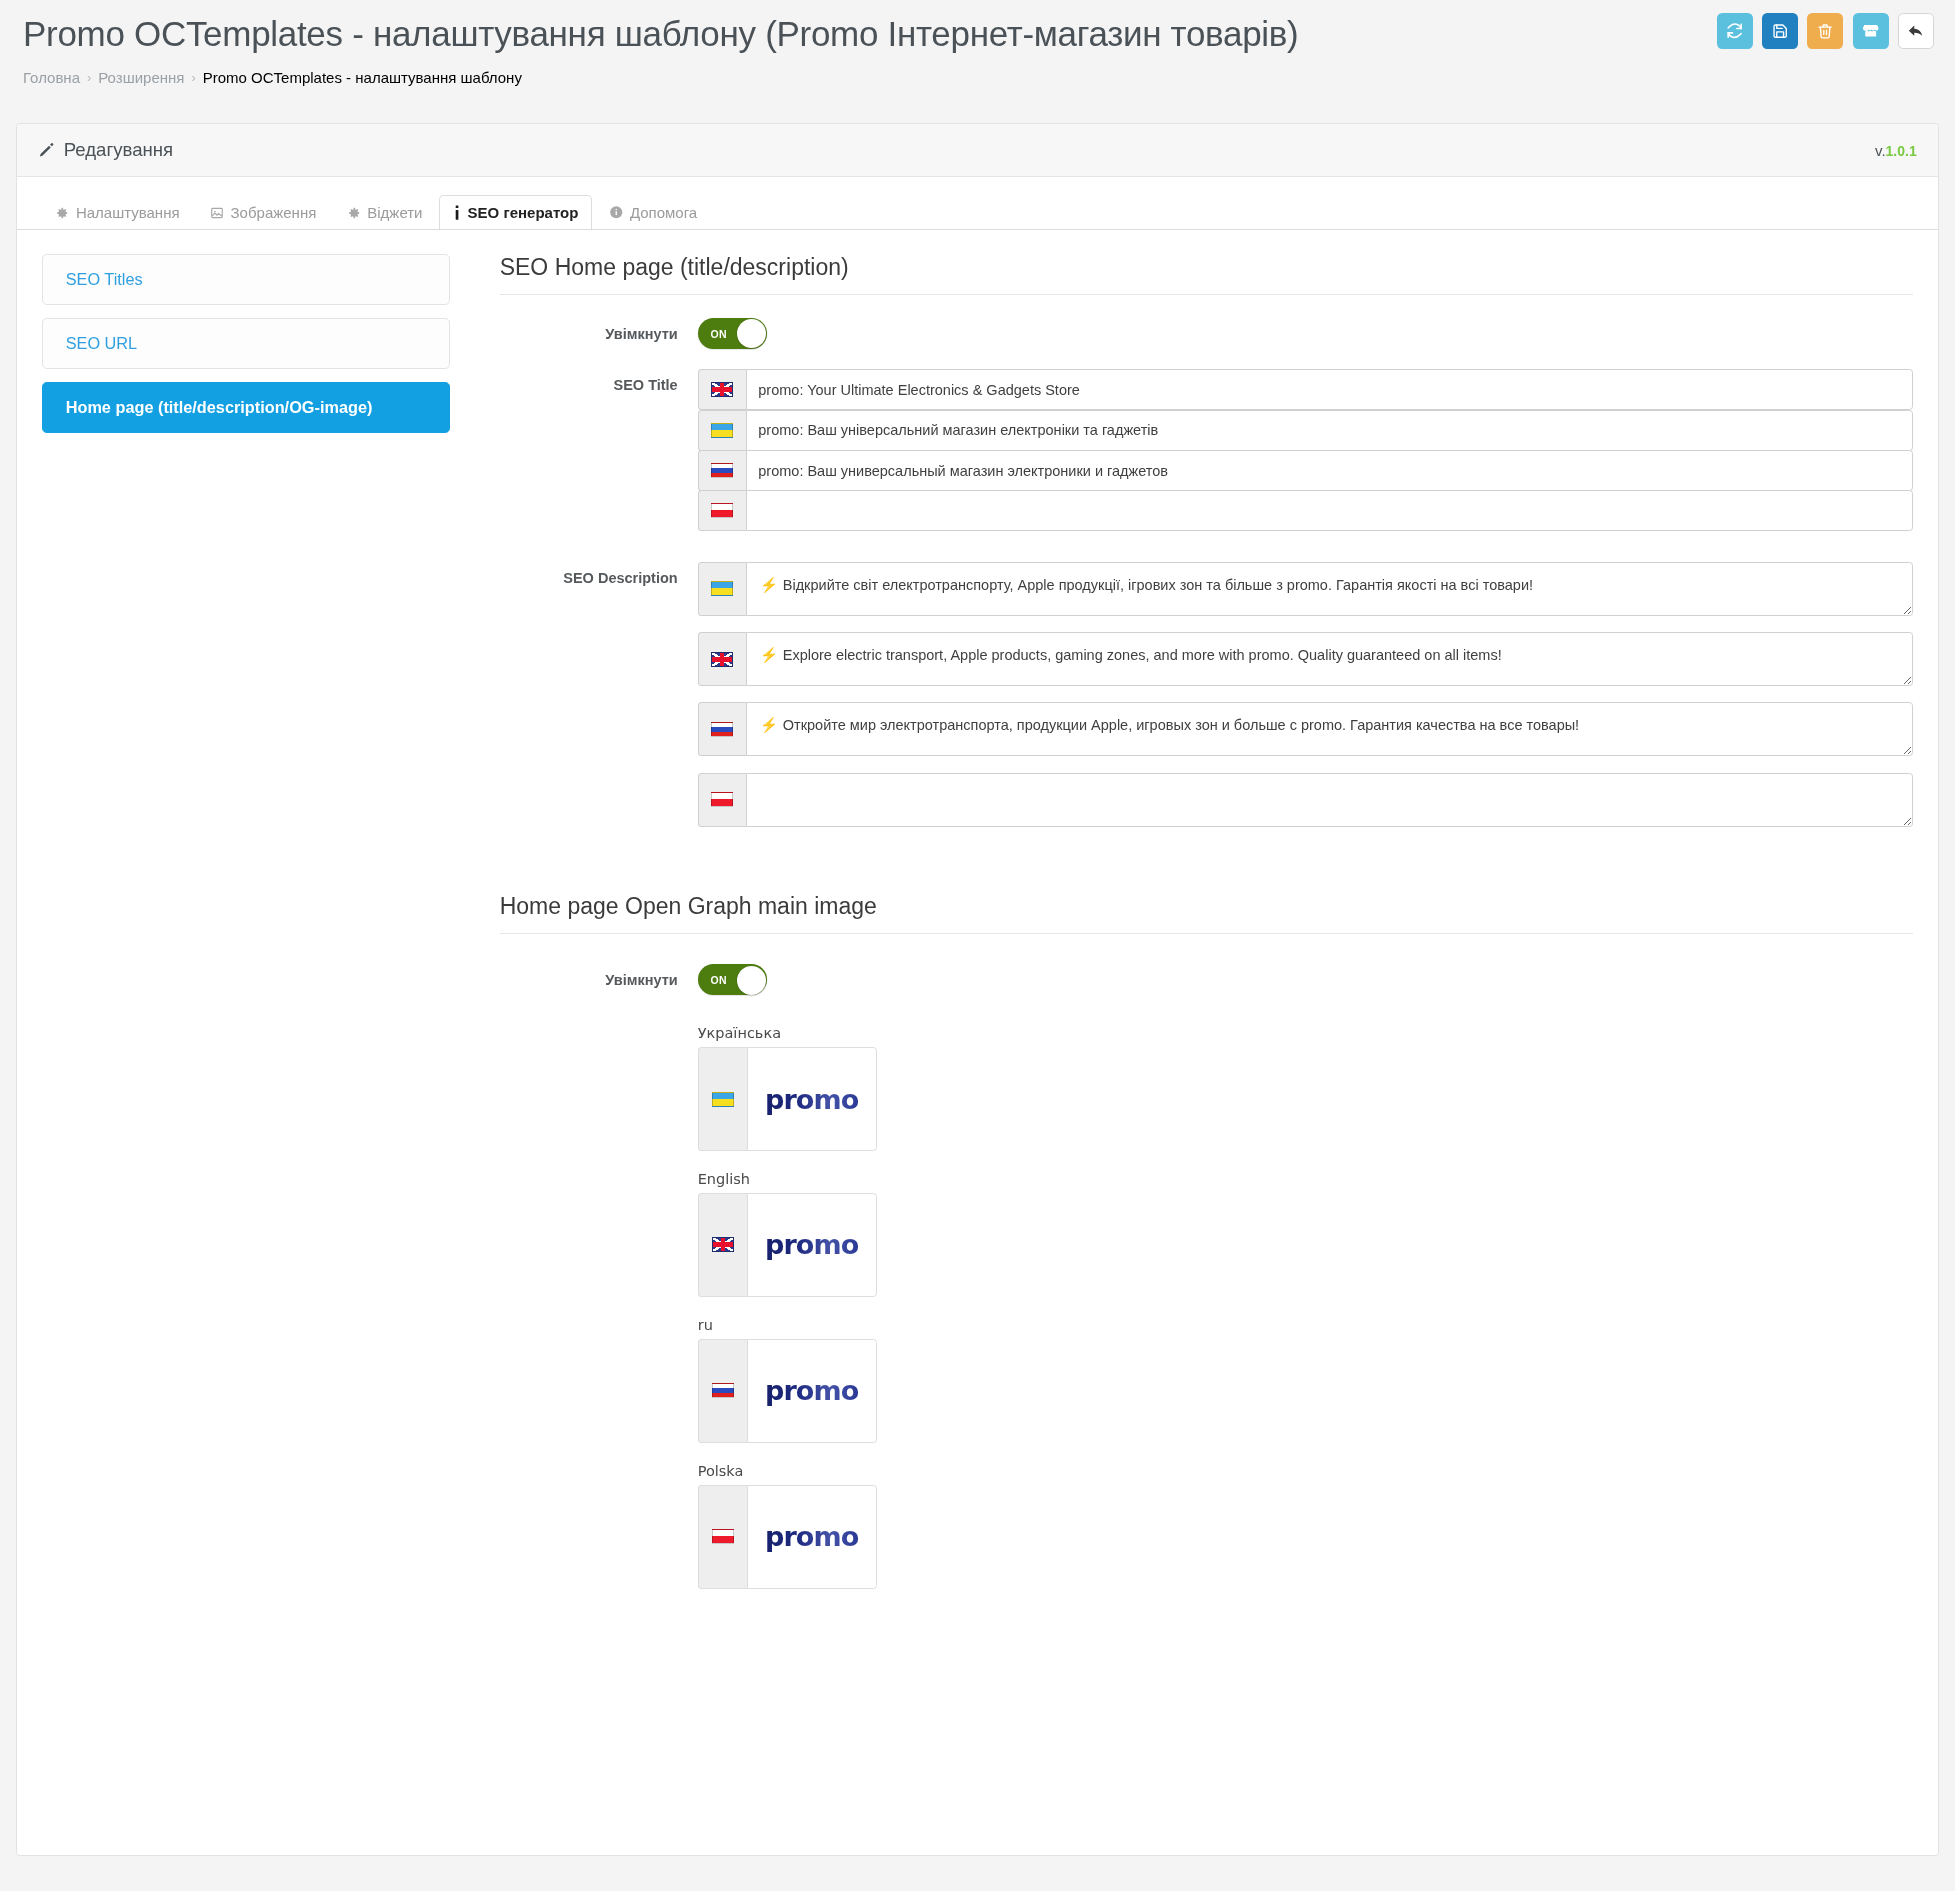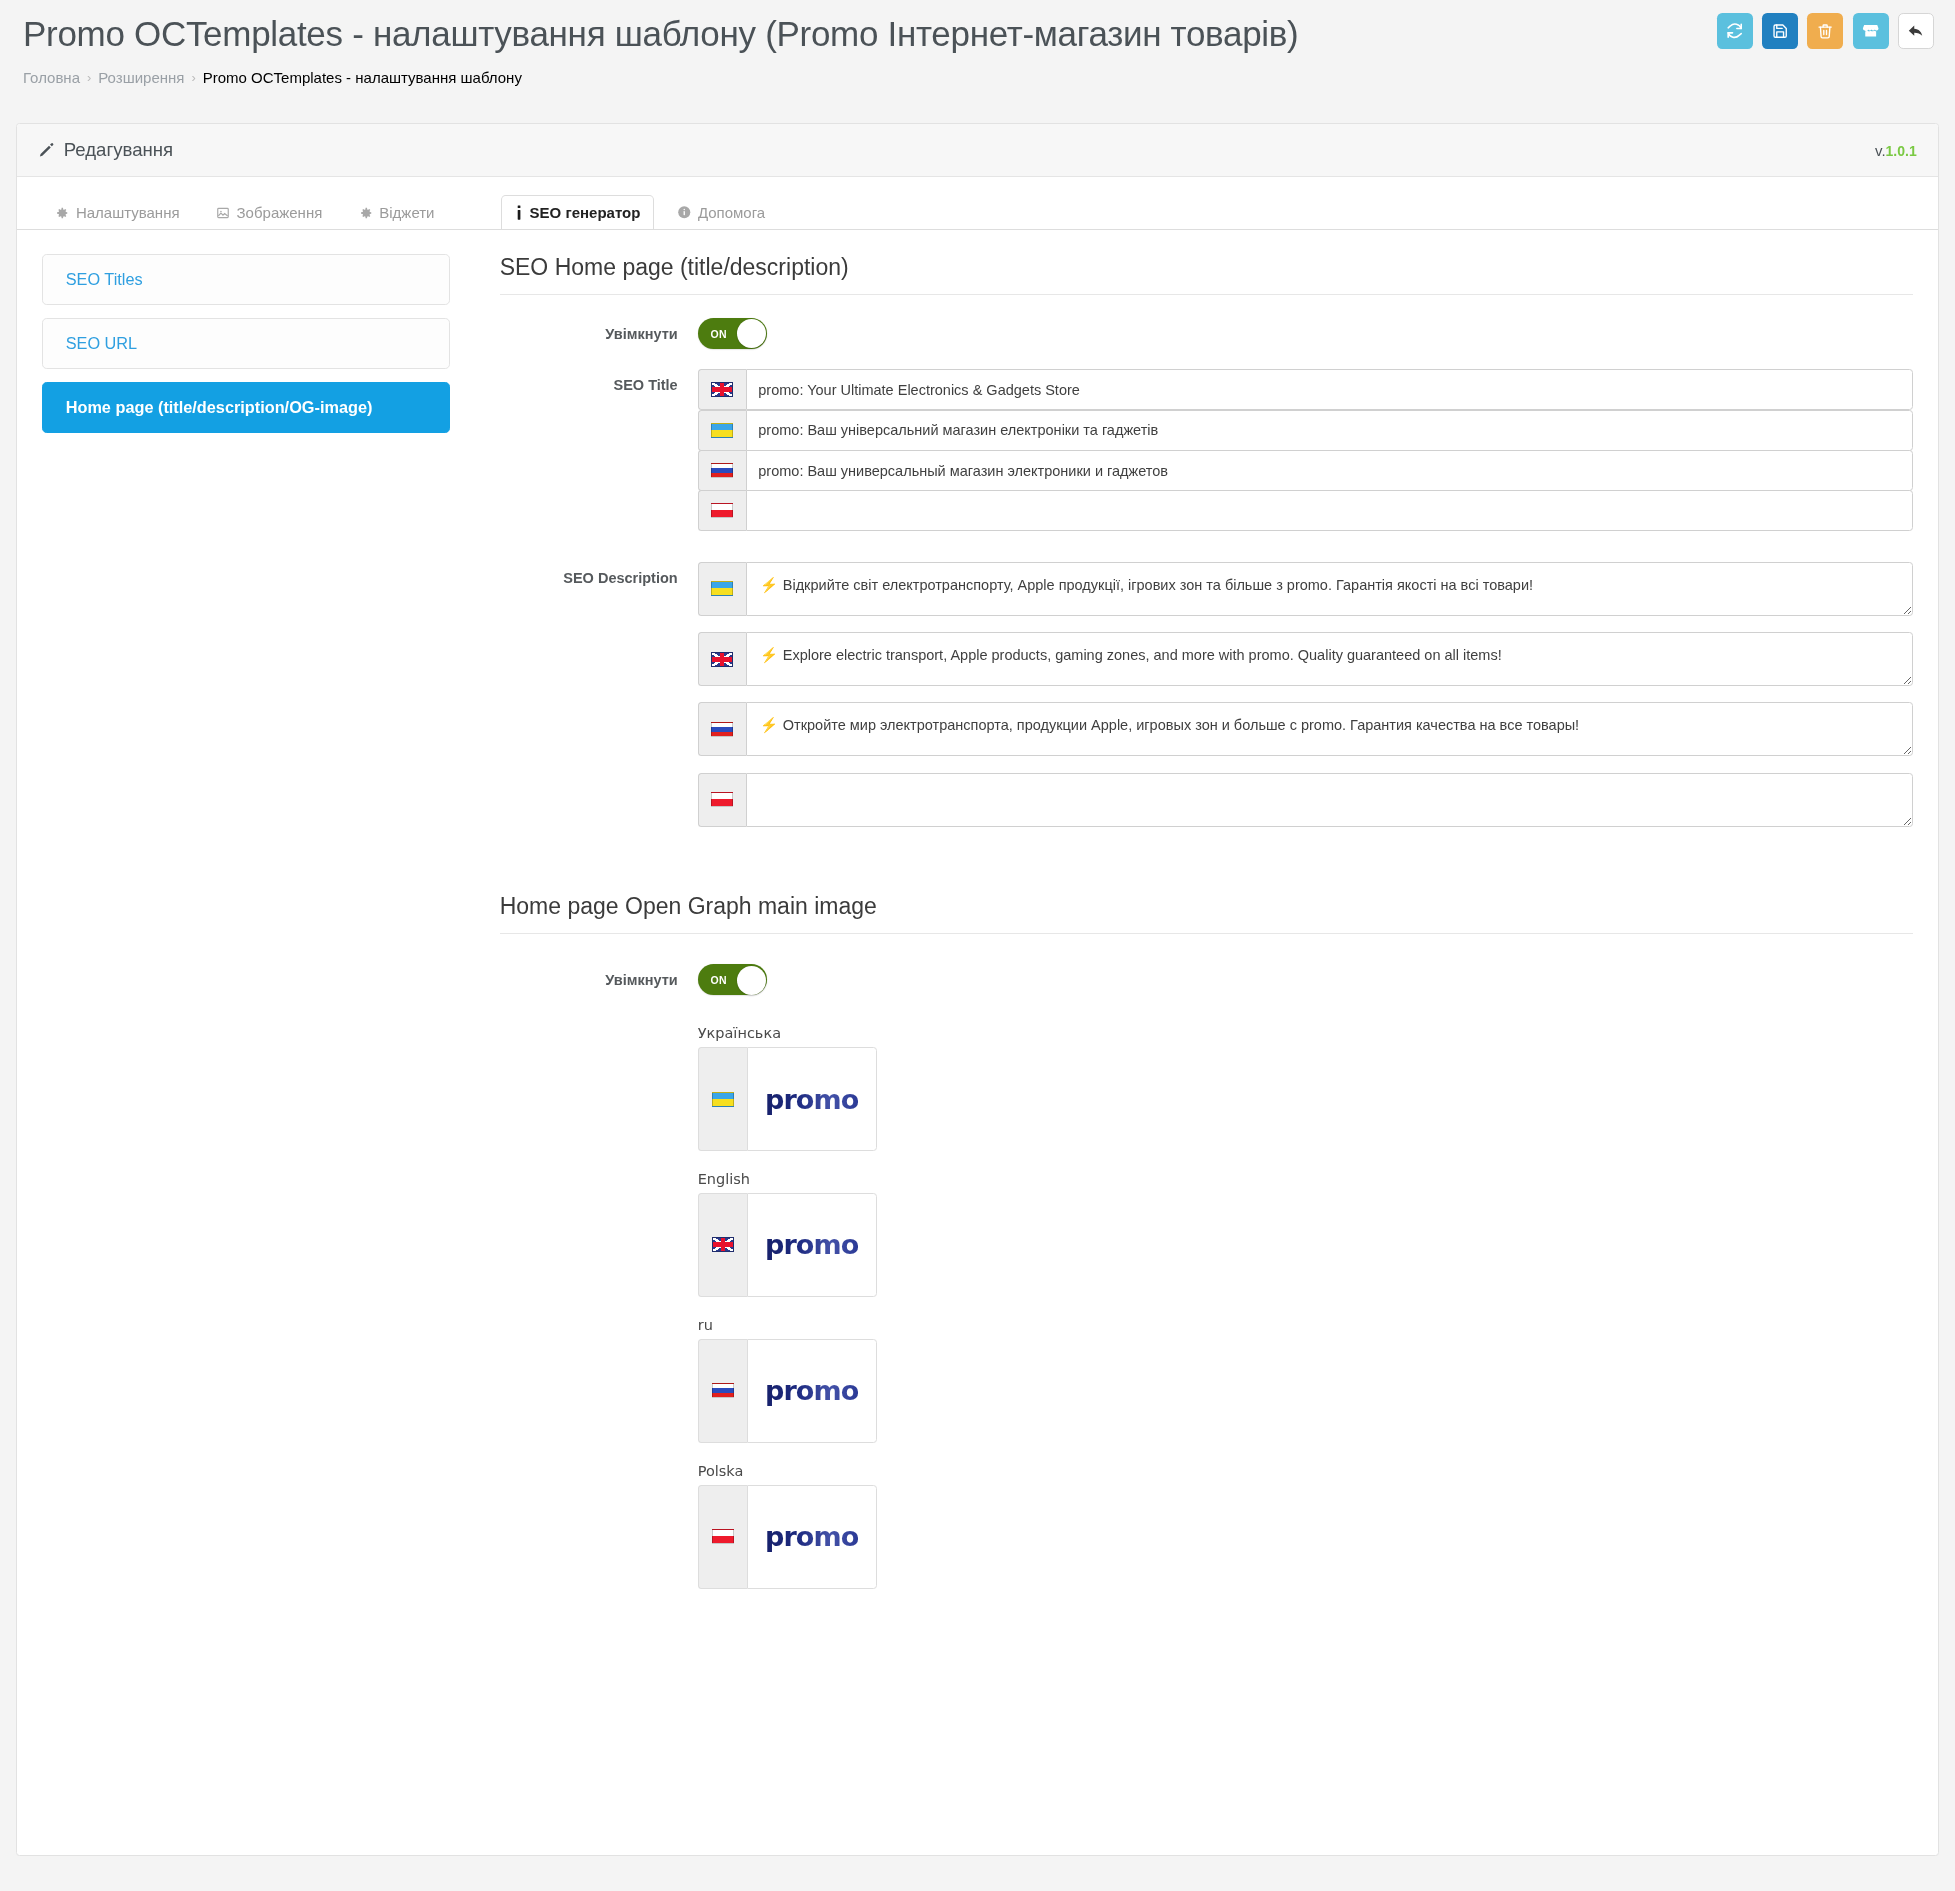--- a/index.html
+++ b/index.html
@@ -84,41 +84,40 @@
   .pencil-icon { width:17.4px; height:17.4px; display:block; }
   .version { font-size: 15px; color:#4b5257; }
   .version b { color:#7ac943; font-size:14px; font-weight:700; }
 
   
   .tabs {
     display:flex;
     align-items:flex-end;
     padding: 17.4px 24.4px 0 24.4px;
     border-bottom: 0.6px solid #dddddd;
-    gap: 9px;
+    gap: 3px;
   }
   .tab {
     display:flex; align-items:center; gap:6.4px;
     padding: 8.1px 12.8px;
     font-size: 15px;
     color:#9b9b9b;
     border:0.6px solid transparent;
     border-bottom:none;
     border-radius: 4.7px 4.7px 0 0;
     position: relative;
     bottom: -0.6px;
     cursor:pointer;
     white-space: nowrap;
   }
   .tab.active {
     color:#222;
     font-weight:700;
     background:#fff;
     border-color:#dddddd;
-    margin-left:44px;
   }
   .tab .ticon { display:flex; align-items:center; }
 
   
   .tab-body {
     display:flex;
     padding: 24.4px 24.4px 35px 24.4px;
     gap: 16px;
   }
   .side-col { width: 442px; flex: 0 0 442px; padding-right: 34px;}

